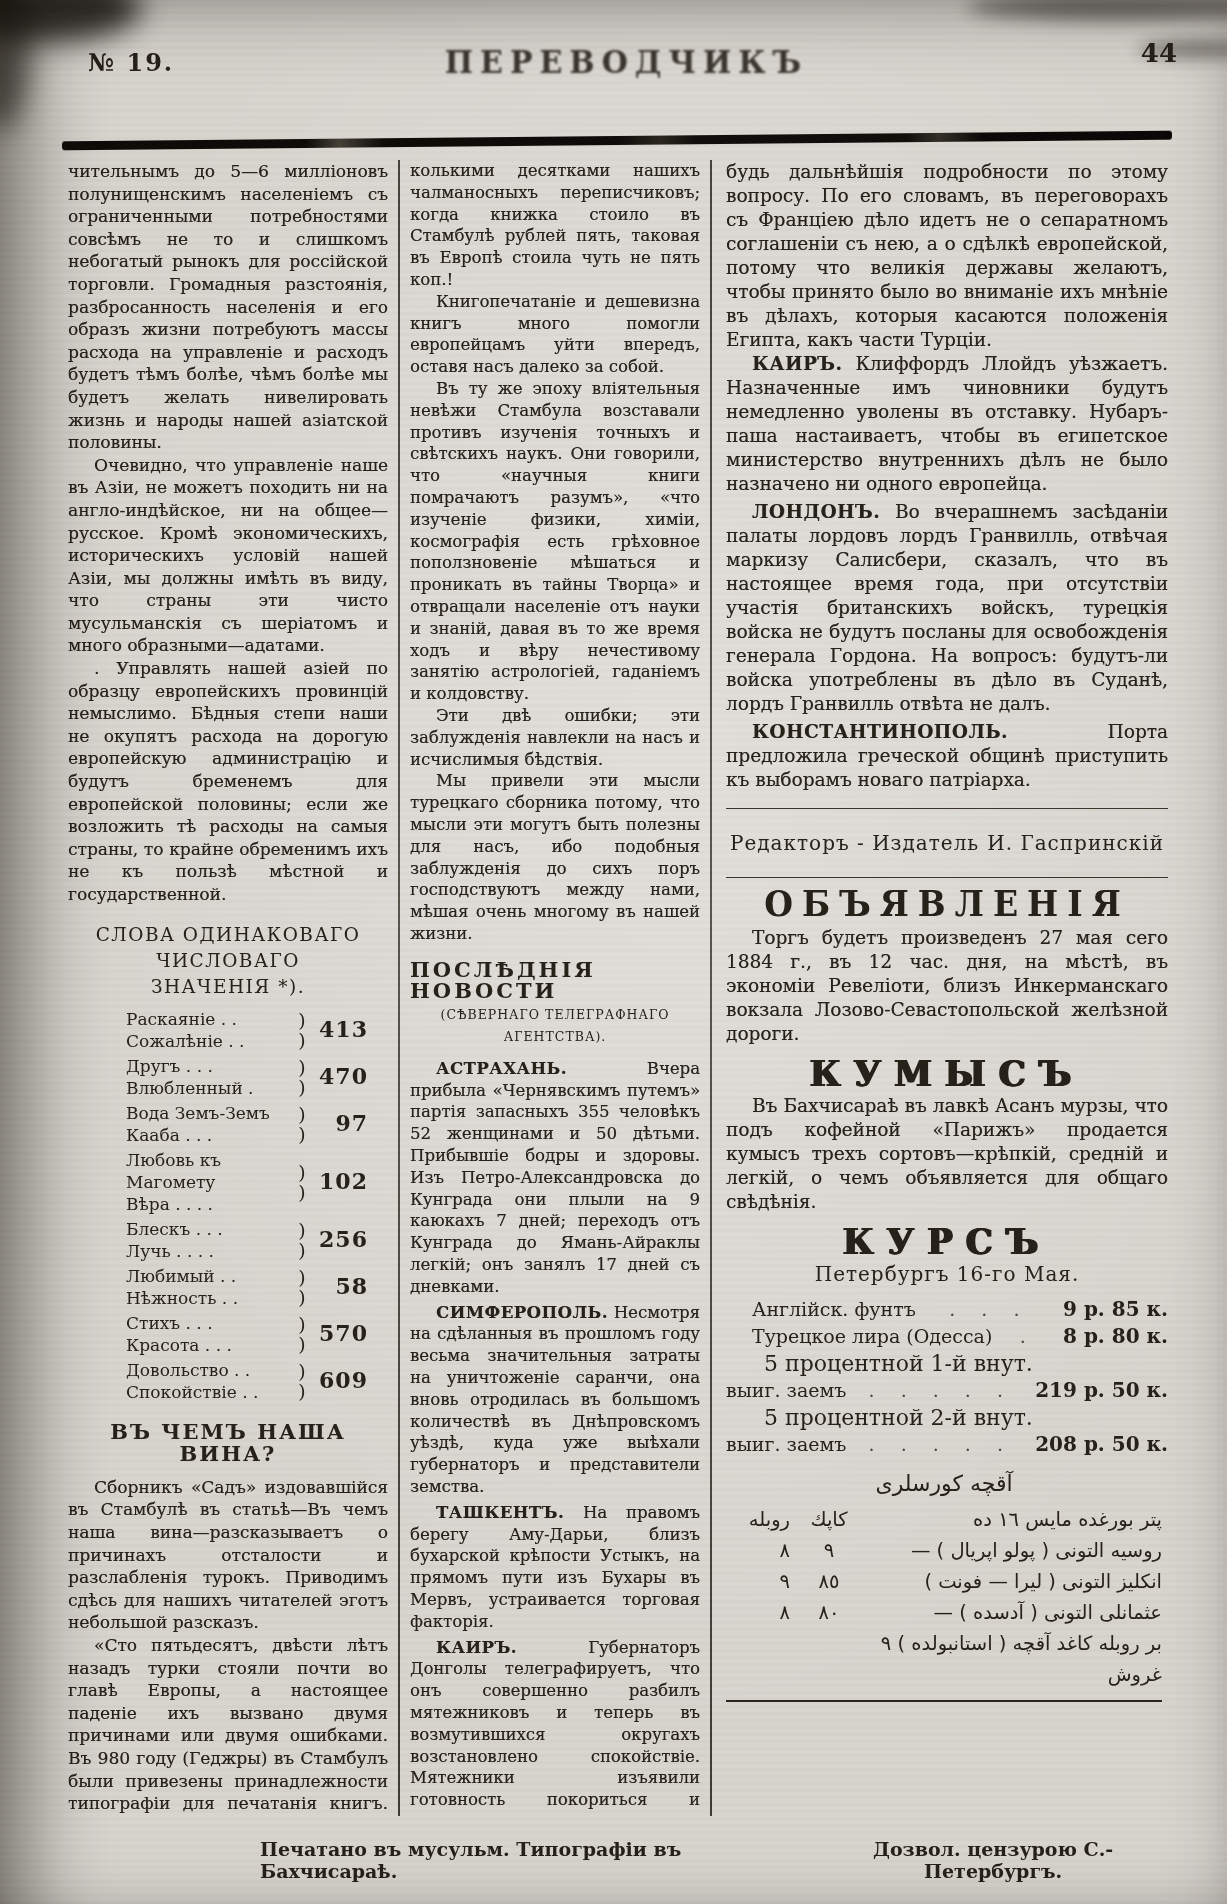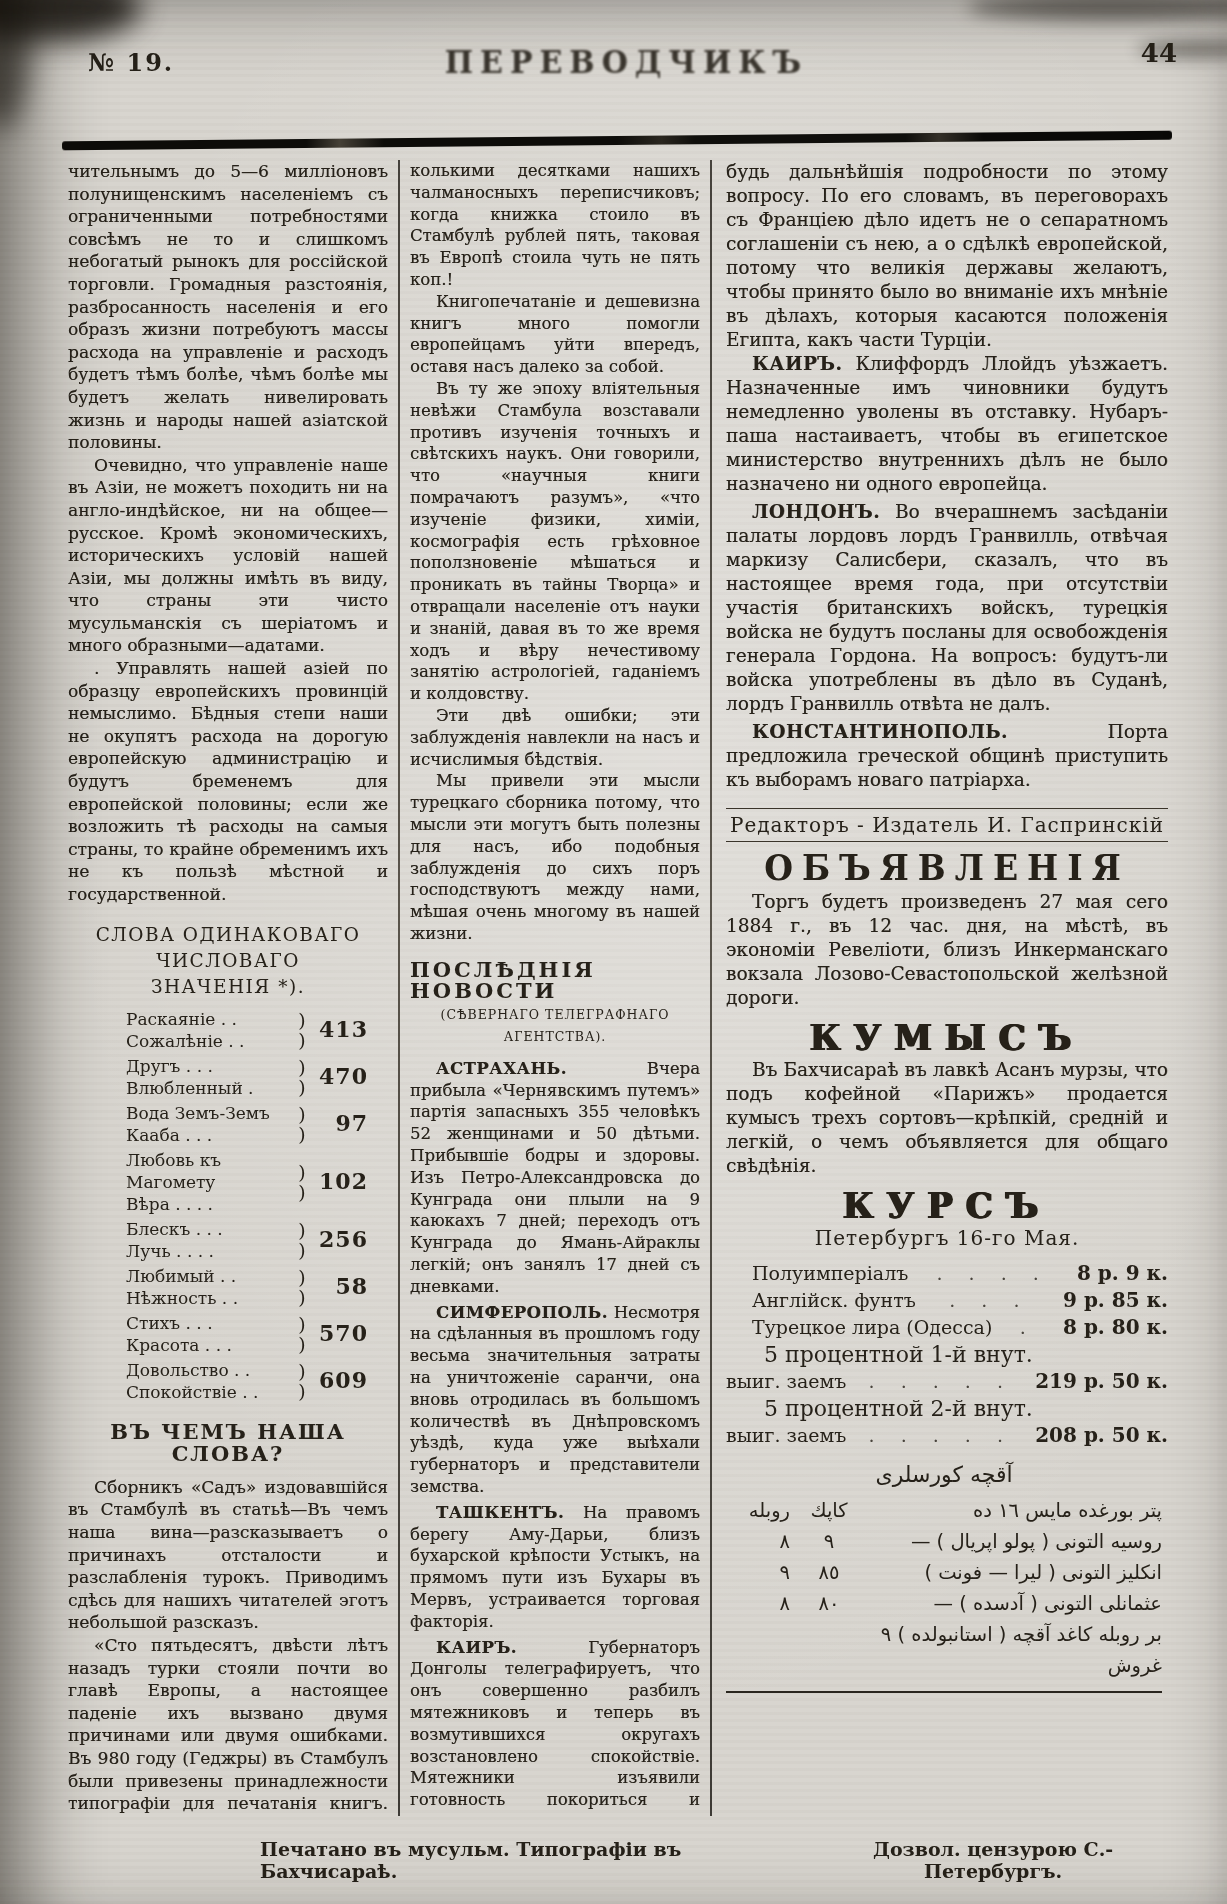--- a/index.html
+++ b/index.html
@@ -52,21 +52,21 @@
   .wbrace{width:16px;font-size:19px;line-height:20px;display:flex;flex-direction:column;align-items:center;}
   .wnum{flex:1;text-align:right;font-size:22px;font-weight:bold;letter-spacing:1px;}
 
   .vina-head{margin:18px 0 10px;text-align:center;font-size:21px;font-weight:bold;letter-spacing:2px;}
 
   .news-head{margin:14px 0 2px;font-size:21px;letter-spacing:3px;font-weight:bold;}
   .news-sub{margin:0 0 10px;text-align:center;font-size:12.5px;letter-spacing:1px;}
   p.news{margin:0 0 4px;}
 
   .ed-block{margin:16px 0 6px;border-top:1.5px solid #3a342a;border-bottom:1.5px solid #3a342a;
-    padding:4px 4px;display:flex;justify-content:space-between;font-size:20px;letter-spacing:1px;}
+    padding:22px 4px;display:flex;justify-content:space-between;font-size:20px;letter-spacing:1px;}
   .ads-head{margin:14px 0 10px;text-align:center;font-size:33px;font-weight:bold;letter-spacing:9px;transform:scaleY(1.05);}
   .deco-head{margin:16px 0 8px;text-align:center;font-size:34px;font-weight:bold;letter-spacing:13px;
     transform:scaleY(1.02);text-shadow:1px 0 0 #262119, -1px 0 0 #262119;filter:blur(.3px);}
   .kurs-date{margin:0 0 10px;text-align:center;font-size:20px;letter-spacing:1px;}
 
   .rates{margin-left:26px;}
   .rate-row{display:flex;align-items:baseline;font-size:19px;line-height:27px;}
   .rate-label{white-space:nowrap;}
   .rate-dots{flex:1;overflow:hidden;white-space:nowrap;text-align:center;letter-spacing:10px;opacity:.8;}
   .rate-value{white-space:nowrap;font-weight:bold;font-size:20px;}
@@ -197,21 +197,21 @@
               <div>Спокойствіе .   .</div>
             </div>
           <div class="wbrace">
               <span>)</span>
               <span>)</span>
             </div>
           <div class="wnum">609</div>
         </div>
       </div>
 
-      <h3 class="vina-head">ВЪ ЧЕМЪ НАША СЛОВА?</h3>
+      <h3 class="vina-head">ВЪ ЧЕМЪ НАША ВИНА?</h3>
       <p class="body">Сборникъ «Садъ» издовавшійся въ Стамбулѣ въ статьѣ—Въ чемъ наша вина—разсказываетъ о причинахъ отсталости и разслабленія турокъ. Приводимъ сдѣсь для нашихъ читателей эготъ небольшой разсказъ.</p>
       <p class="body">«Сто пятьдесятъ, двѣсти лѣтъ назадъ турки стояли почти во главѣ Европы, а настоящее паденіе ихъ вызвано двумя причинами или двумя ошибками. Въ 980 году (Геджры) въ Стамбулъ были привезены принадлежности типографіи для печатанія книгъ. Въ то время существовалъ сравнительно небольшой цѣхъ книгописцевъ—переписчиковъ существовавшихъ этимъ трудомъ. Благодаря ихъ жалобамъ и интригамъ книгопечатаніе не было разрѣшено, такъ что, когда европейцы печатали милліоны книгъ, мы довольствовались нес-</p>
 
     </div>
 
     <div class="vrule"></div>
 
     <div class="col col2">
       <p class="body noindent">колькими десятками нашихъ чалманосныхъ переписчиковъ; когда книжка стоило въ Стамбулѣ рублей пять, таковая въ Европѣ стоила чуть не пять коп.!</p>
       <p class="body">Книгопечатаніе и дешевизна книгъ много помогли европейцамъ уйти впередъ, оставя насъ далеко за собой.</p>
@@ -247,25 +247,20 @@
       <p class="body">Торгъ будетъ произведенъ 27 мая сего 1884 г., въ 12 час. дня, на мѣстѣ, въ экономіи Ревеліоти, близъ Инкерманскаго вокзала Лозово-Севастопольской желѣзной дороги.</p>
 
       <div class="deco-head">КУМЫСЪ</div>
       <p class="body">Въ Бахчисараѣ въ лавкѣ Асанъ мурзы, что подъ кофейной «Парижъ» продается кумысъ трехъ сортовъ—крѣпкій, средній и легкій, о чемъ объявляется для общаго свѣдѣнія.</p>
 
       <div class="deco-head">КУРСЪ</div>
       <div class="kurs-date">Петербургъ 16-го Мая.</div>
 
       <div class="rates">
         <div class="rate-row">
-          <span class="rate-label">Полуимперіалъ</span>
-          <span class="rate-dots">. . . .</span>
-          <span class="rate-value">8 р.  9 к.</span>
-        </div>
-        <div class="rate-row">
           <span class="rate-label">Англійск. фунтъ</span>
           <span class="rate-dots">. . .</span>
           <span class="rate-value">9 р. 85 к.</span>
         </div>
         <div class="rate-row">
           <span class="rate-label">Турецкое лира (Одесса)</span>
           <span class="rate-dots">.</span>
           <span class="rate-value">8 р. 80 к.</span>
         </div>
         <div class="loan">

